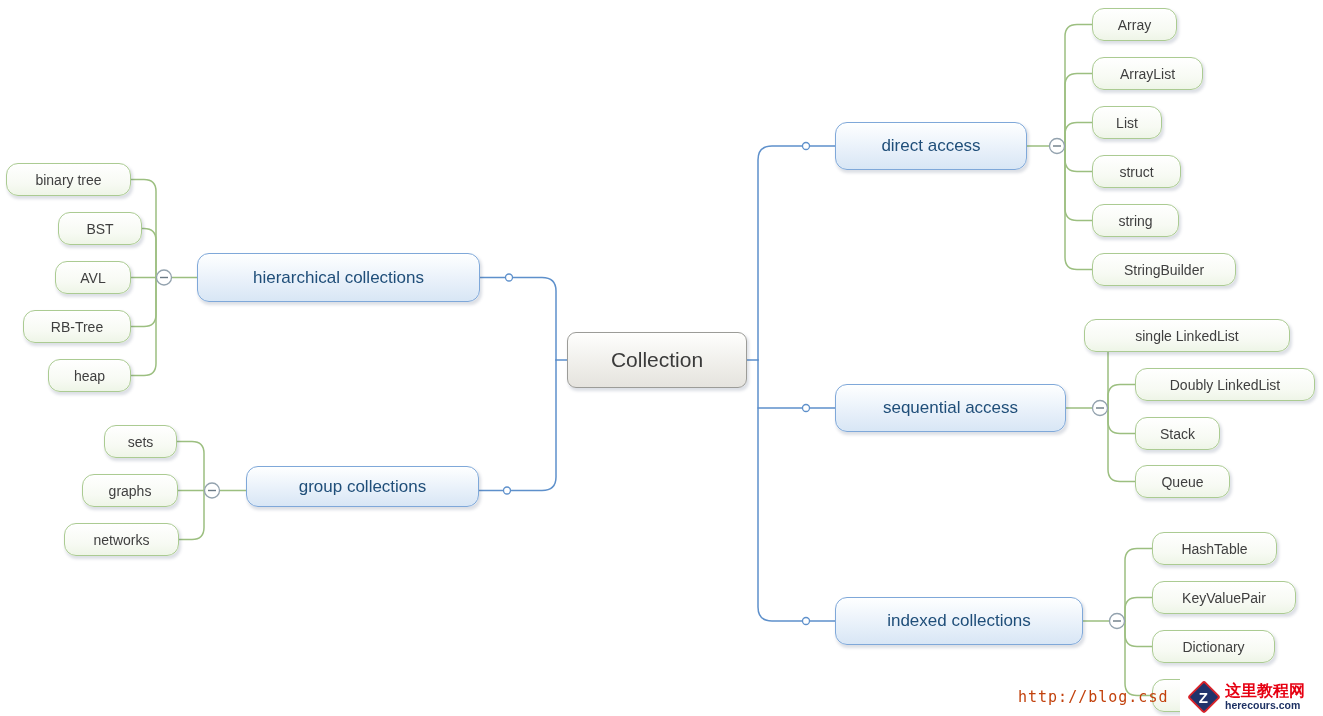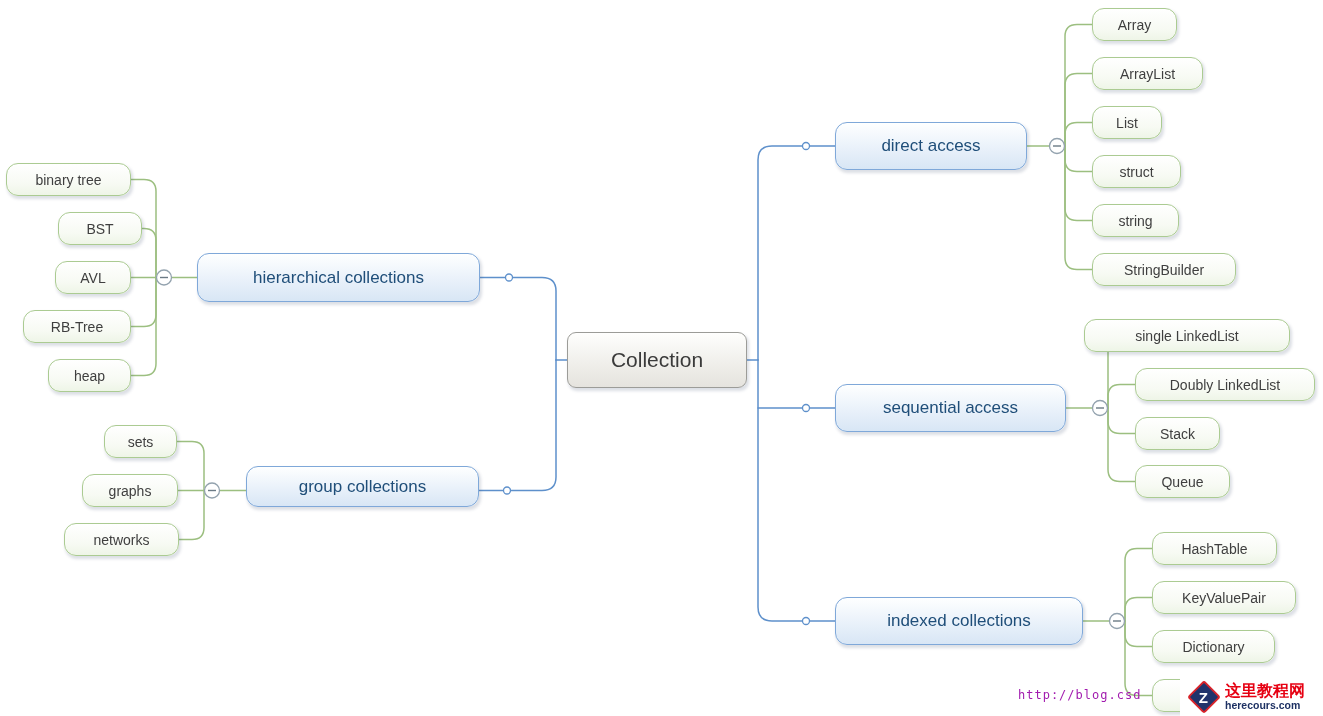--- a/index.html
+++ b/index.html
@@ -10,21 +10,21 @@
   .node{position:absolute;display:flex;align-items:center;justify-content:center;
         z-index:2;border-radius:12px;white-space:nowrap;
         box-shadow:1.5px 2.5px 3px rgba(60,80,110,.18)}
   .leaf{height:33px;border:1px solid #abcb92;color:#3f3f3f;font-size:14px;
         background:linear-gradient(180deg,#ffffff 0%,#f7faf3 65%,#eef5e7 100%)}
   .branch{border:1px solid #7fa8d9;color:#1f4e79;font-size:17px;
         background:linear-gradient(180deg,#feffff 0%,#e9f1fa 55%,#d8e6f5 100%)}
   .root{border:1px solid #9c9c98;color:#3a3a3a;font-size:21px;border-radius:9px;
         background:linear-gradient(180deg,#fefefd 0%,#f0efeb 55%,#e5e3de 100%)}
   .watermark-url{position:absolute;left:1018px;top:688px;z-index:6;
-        font-family:"DejaVu Sans Mono",monospace;font-size:12px;color:#a21caf;
+        font-family:"DejaVu Sans Mono",monospace;font-size:15px;color:#c2410c;
         letter-spacing:1px}
   .logo{position:absolute;left:1180px;top:678px;width:143px;height:38px;z-index:7;
         background:#ffffff;display:flex;align-items:center;gap:9px;padding-left:8px}
   .logo-diamond{width:24px;height:24px;transform:rotate(45deg);background:#20336b;
         border:2px solid #d8232a;border-radius:3px;display:flex;align-items:center;
         justify-content:center;flex:0 0 auto;margin-left:4px}
   .logo-diamond span{transform:rotate(-45deg);color:#fff;font-weight:bold;font-size:15px;
         line-height:1}
   .logo-text{display:flex;flex-direction:column;line-height:1.1}
   .logo-name{color:#e60012;font-weight:bold;font-size:16px}

